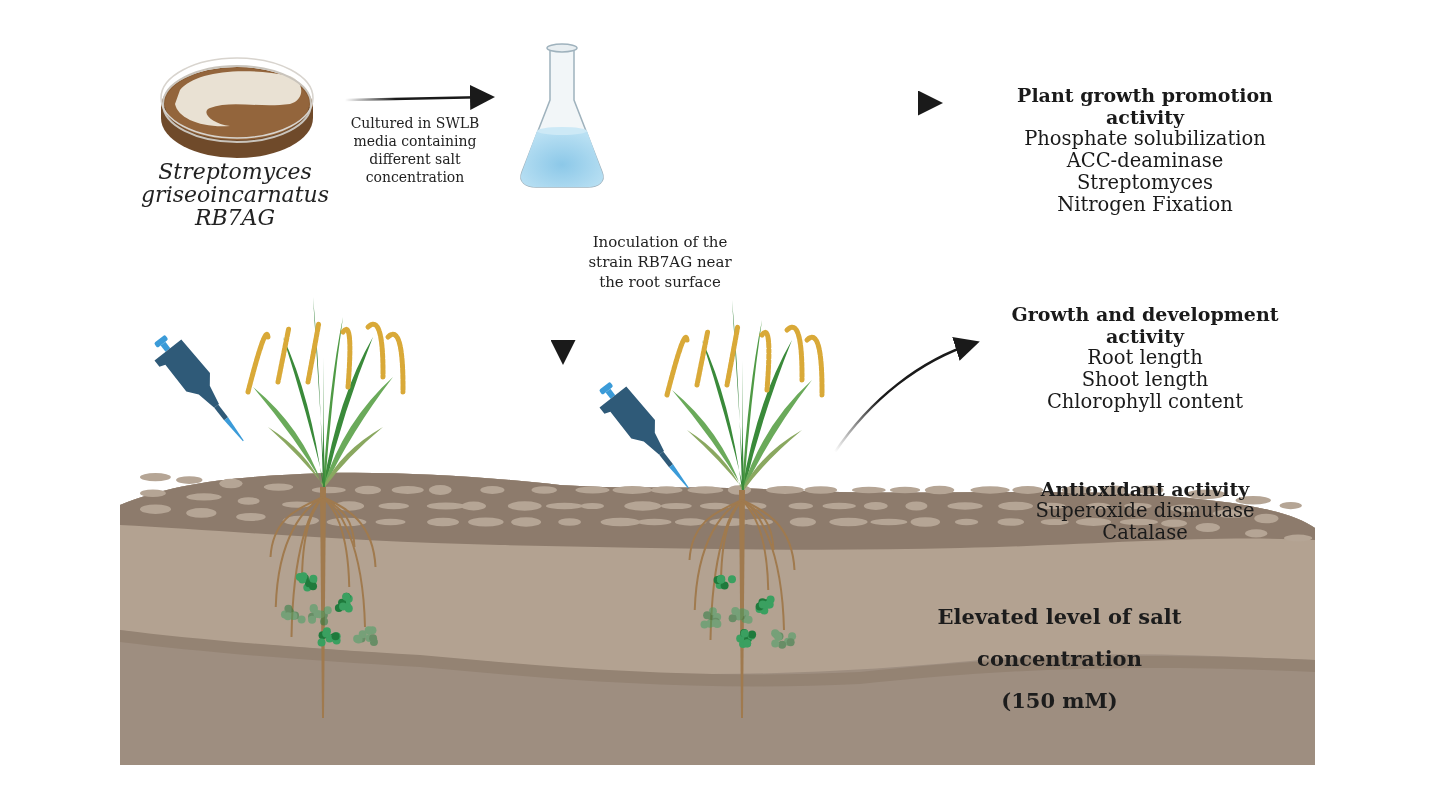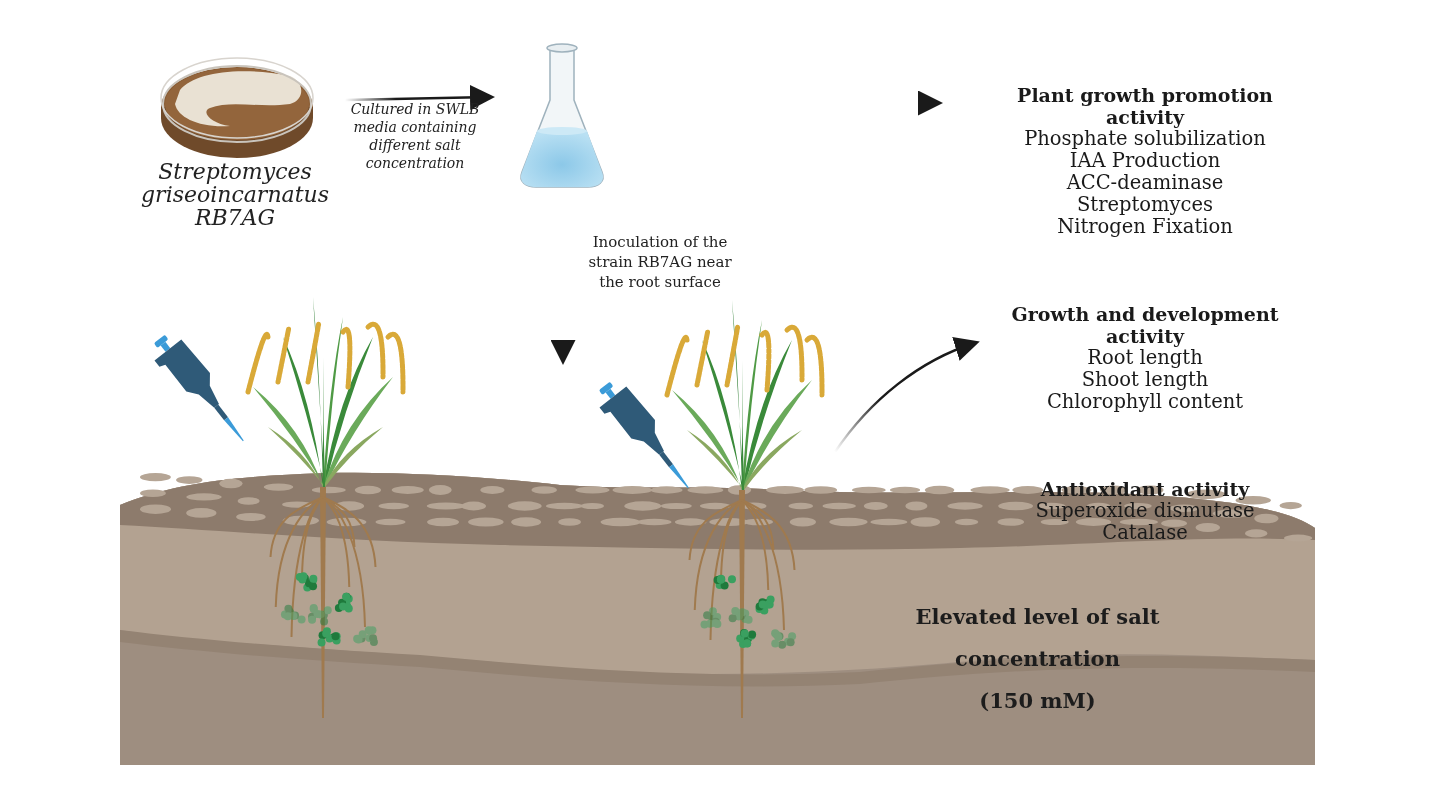--- a/index.html
+++ b/index.html
@@ -1,28 +1,28 @@
 <!DOCTYPE html>
 <html><head>
 <meta charset="utf-8">
 <style>
   html, body { margin:0; padding:0; background:#ffffff; }
   body { width:1436px; height:800px; position:relative; overflow:hidden; font-family:"DejaVu Serif", "Liberation Serif", serif; color:#1a1a1a; }
   #scene { position:absolute; left:0; top:0; }
   .txt { position:absolute; text-align:center; font-family:"DejaVu Serif","Liberation Serif",serif; }
   .strain { left:140px; top:160px; width:190px; font-size:22px; line-height:23px; font-style:italic; color:#222; }
   .step-label { font-size:14px; line-height:18px; color:#222; }
-  .culture { left:345px; top:100px; width:140px;font-style:italic; }
+  .culture { left:345px; top:114px; width:140px; }
   .inoc { left:570px; top:232px; width:180px; font-size:15px; line-height:20px; }
   .panel { left:975px; width:340px; font-size:19.5px; line-height:22px; color:#1a1a1a; }
   .panel .hd { font-weight:bold; font-size:19px; }
   .pgp { top:84px; }
   .gd { top:303px; }
   .ao { top:434px;margin-top:44px; }
-  .salt { left:905px; top:596px; width:265px; font-size:21px; line-height:42px; font-weight:bold; color:#1c1c1c; }
+  .salt { left:927px; top:596px; width:265px; font-size:21px; line-height:42px; font-weight:bold; color:#1c1c1c; }
   .item { display:block; }
 </style>
 </head>
 <body>
 
 <svg id="scene" width="1436" height="800" viewBox="0 0 1436 800">
   <defs>
     <marker id="ah" markerWidth="10" markerHeight="10" refX="8" refY="5" orient="auto">
       <path d="M0,0 L10,5 L0,10 z" fill="#1a1a1a"></path>
     </marker>
@@ -385,21 +385,20 @@
 
 <div class="txt step-label inoc">
   <span class="item">Inoculation of the</span>
   <span class="item">strain RB7AG near</span>
   <span class="item">the root surface</span>
 </div>
 
 <div class="txt panel pgp">
   <span class="item hd">Plant growth promotion activity</span>
   <span class="item">Phosphate solubilization</span>
-  <span class="item">IAA Production</span>
   <span class="item">ACC-deaminase</span>
   <span class="item">Streptomyces</span>
   <span class="item">Nitrogen Fixation</span>
 </div>
 
 <div class="txt panel gd">
   <span class="item hd">Growth and development activity</span>
   <span class="item">Root length</span>
   <span class="item">Shoot length</span>
   <span class="item">Chlorophyll content</span>

